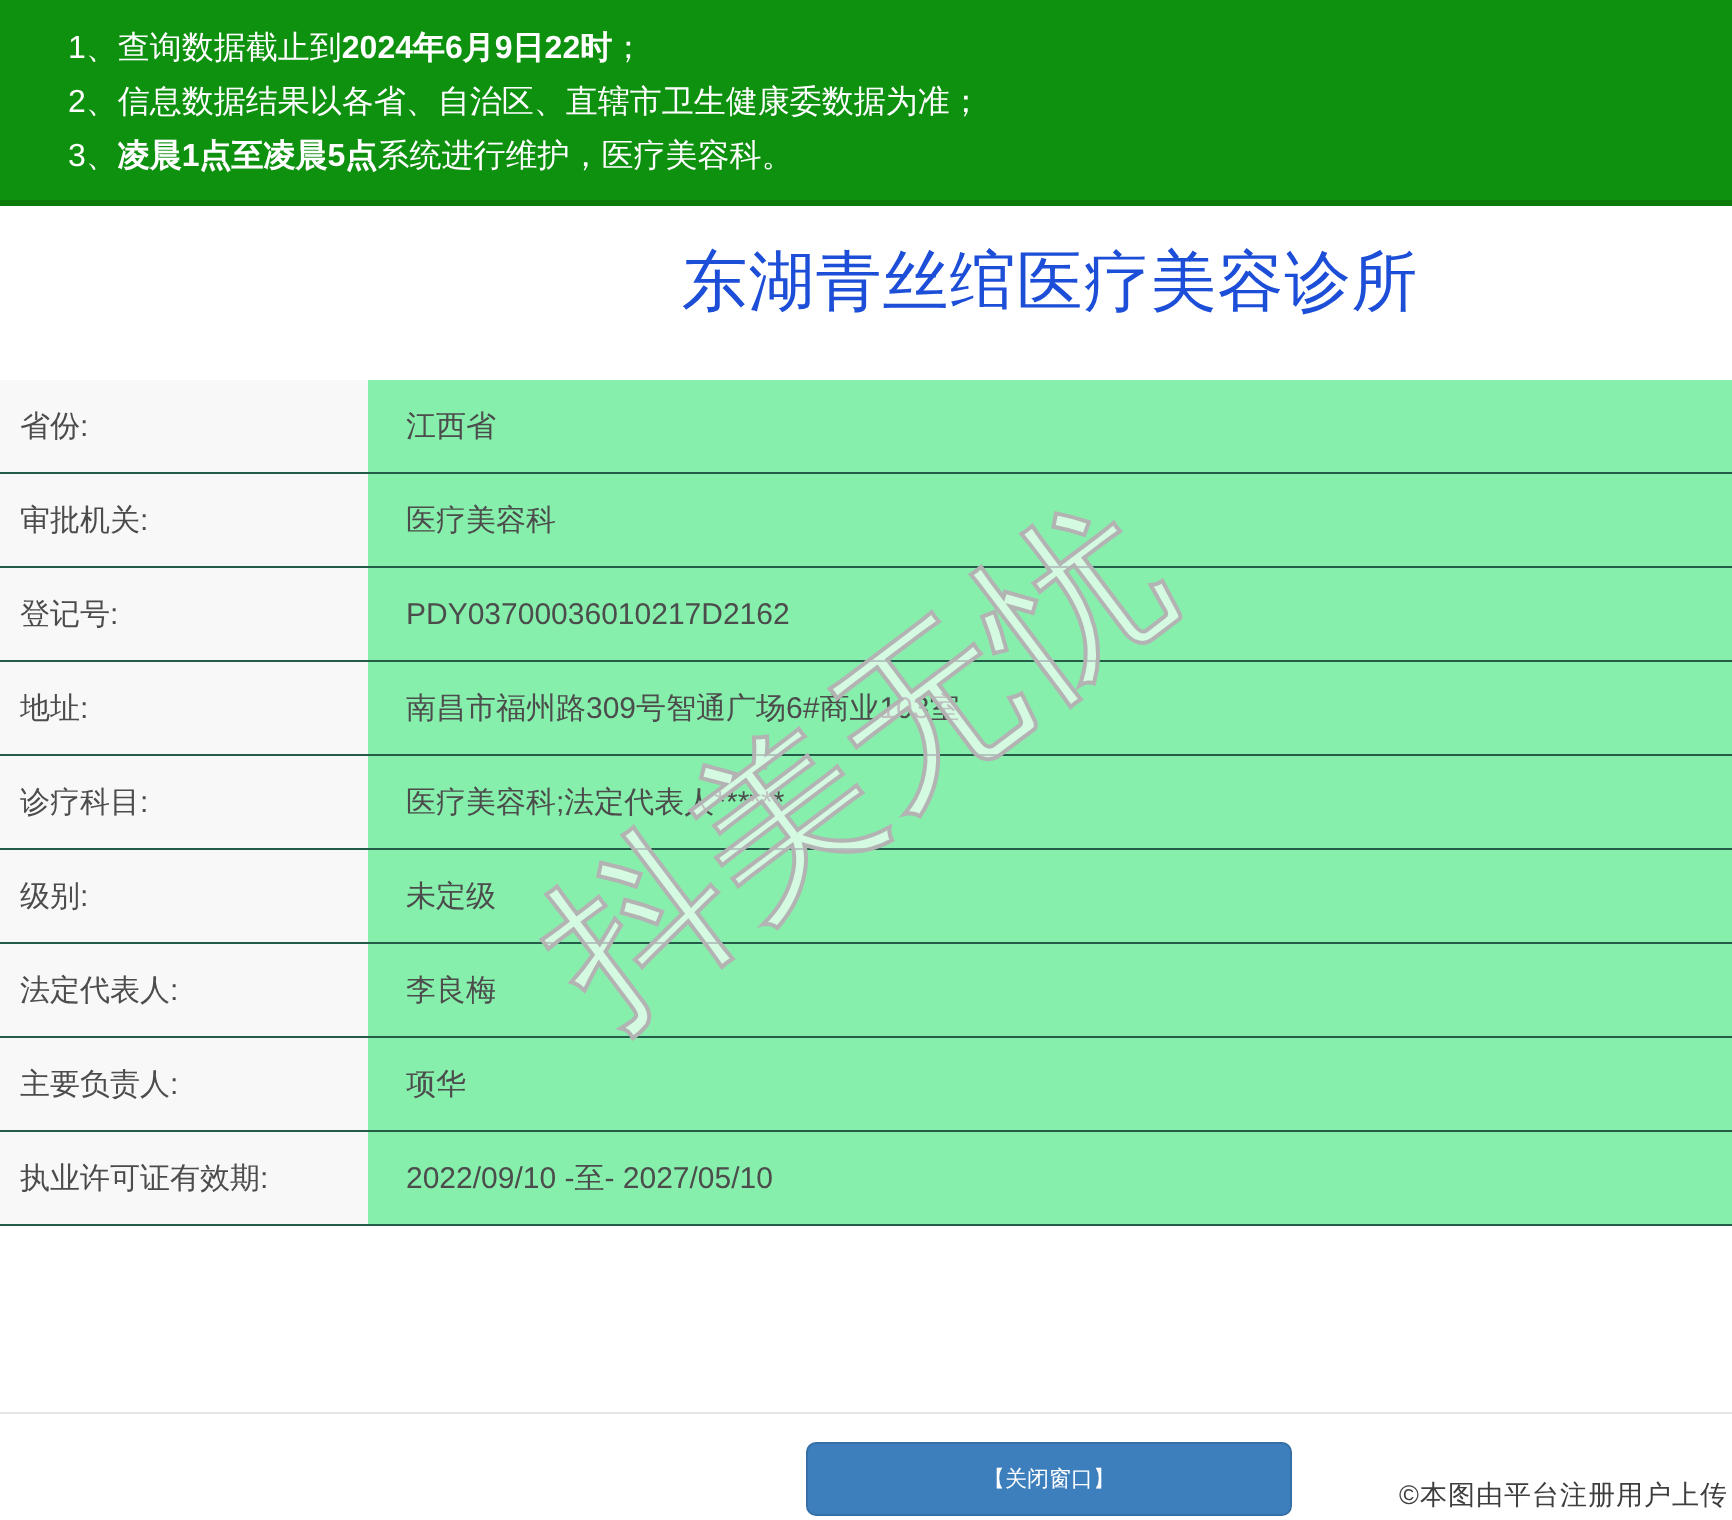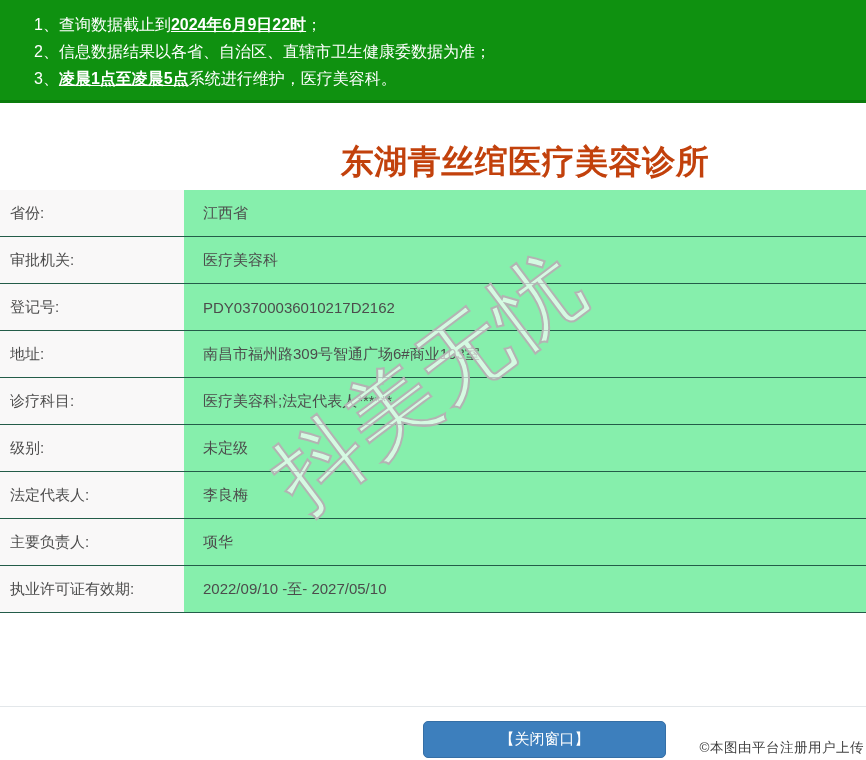--- a/index.html
+++ b/index.html
@@ -29,29 +29,29 @@
     border-bottom:3px solid var(--banner-green-dark);
     color:#fff;
     padding-top:11px;
   }
   .notice-line{
     padding-left:34px;
     font-size:16px;
     line-height:27px;
     white-space:nowrap;
   }
-  .notice-line b{font-weight:bold;text-decoration:underline;}
+  .notice-line b{font-weight:bold;}
   
   .title{
     position:absolute;
-    top:140px;left:525px;
+    top:119px;left:525px;
     transform:translateX(-50%);
     font-size:33px;
-    font-weight:700;
-    color:#c2410c;
+    font-weight:400;
+    color:#1d4ed8;
     white-space:nowrap;
     letter-spacing:0.5px;
   }
   
   .info-table{
     position:absolute;top:190px;left:0;
     width:866px;
   }
   .row{
     display:flex;
@@ -95,24 +95,24 @@
   }
   
   .close-btn{
     position:absolute;
     left:403px;top:721px;
     width:243px;height:37px;
     background:var(--button-blue);
     border:1px solid var(--button-border);
     border-radius:5px;
     color:#fff;
-    font-size:15px;
+    font-size:11px;
     font-family:inherit;
     cursor:pointer;
-    display:flex;align-items:center;justify-content:center;margin-left:20px;
+    display:flex;align-items:center;justify-content:center;
   }
   
   .copyright{
     position:absolute;
     top:739px;right:2px;
     font-size:13.5px;
     font-weight:normal;
     color:#3e3e3e;
     letter-spacing:0.5px;
     text-shadow:

